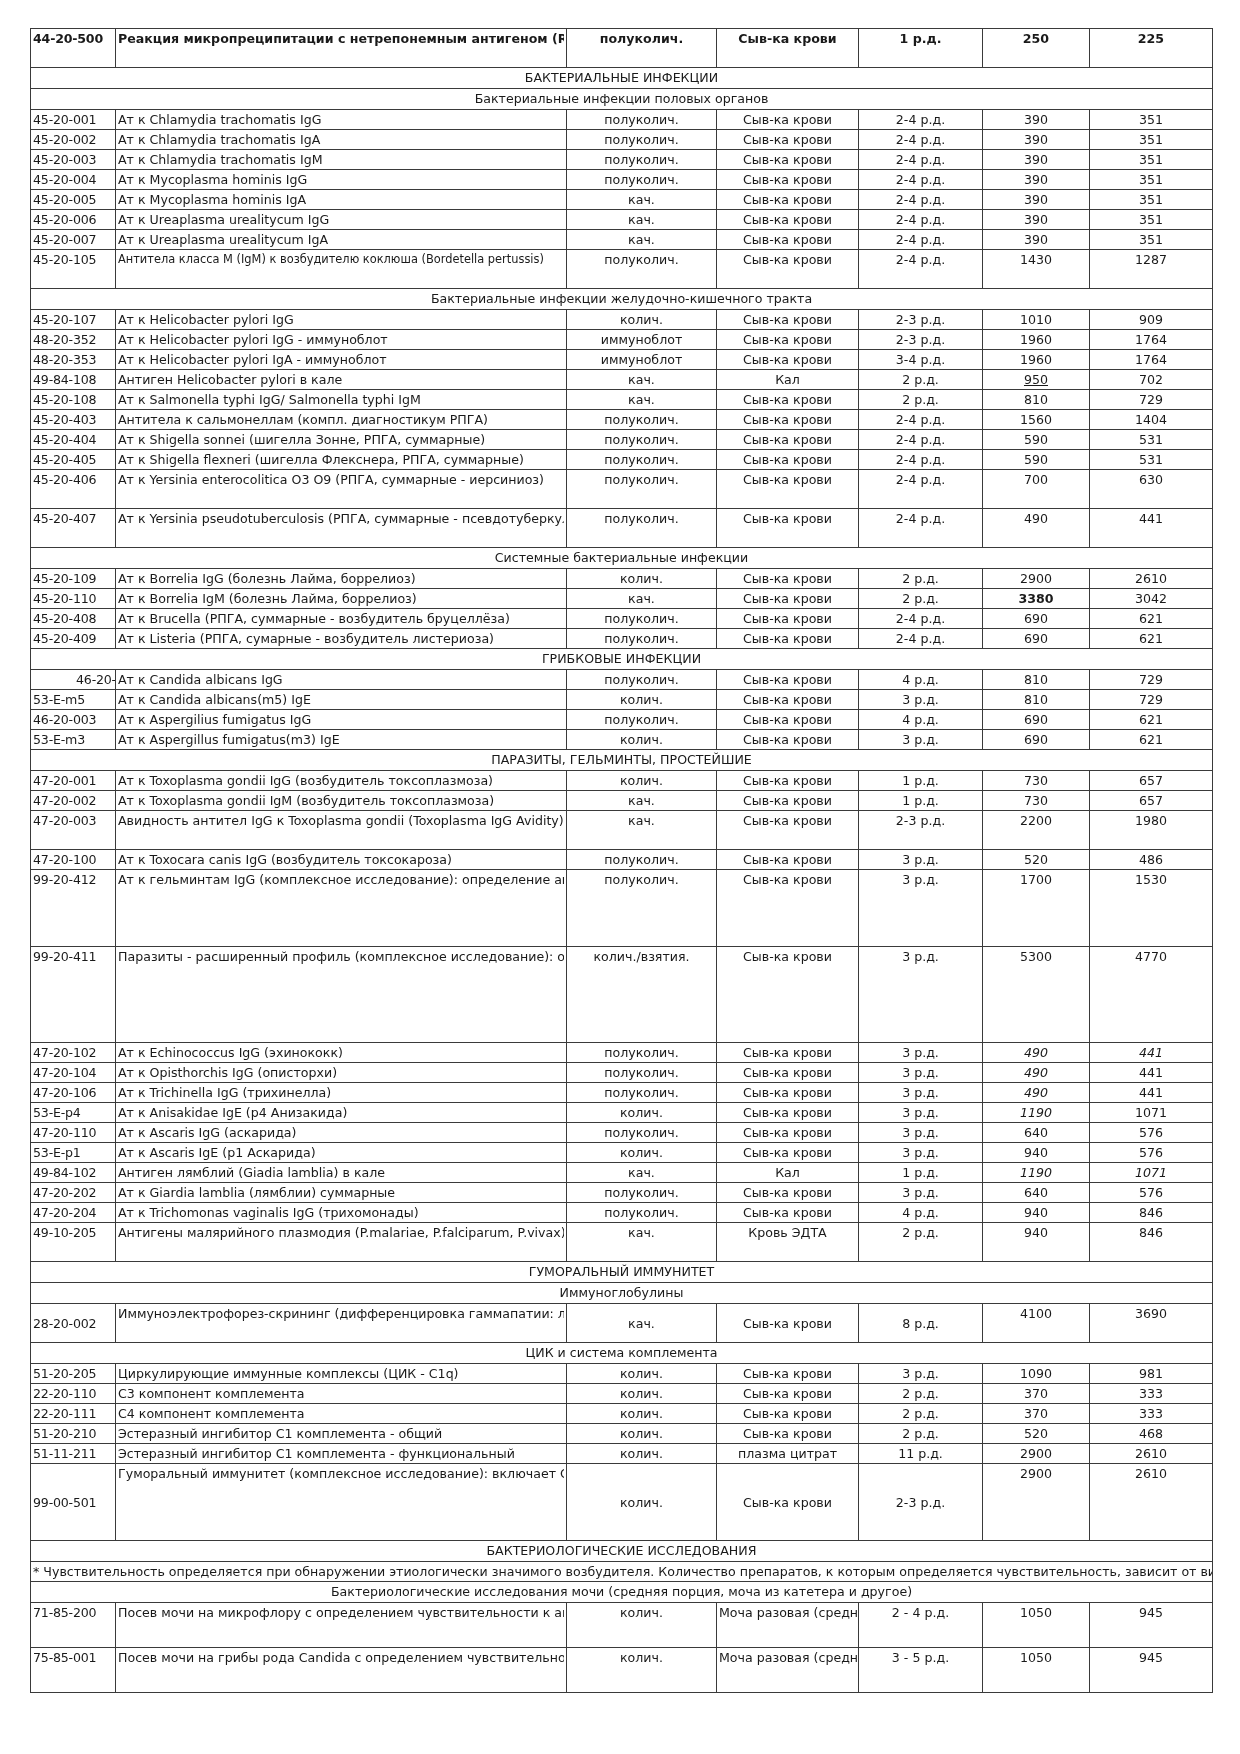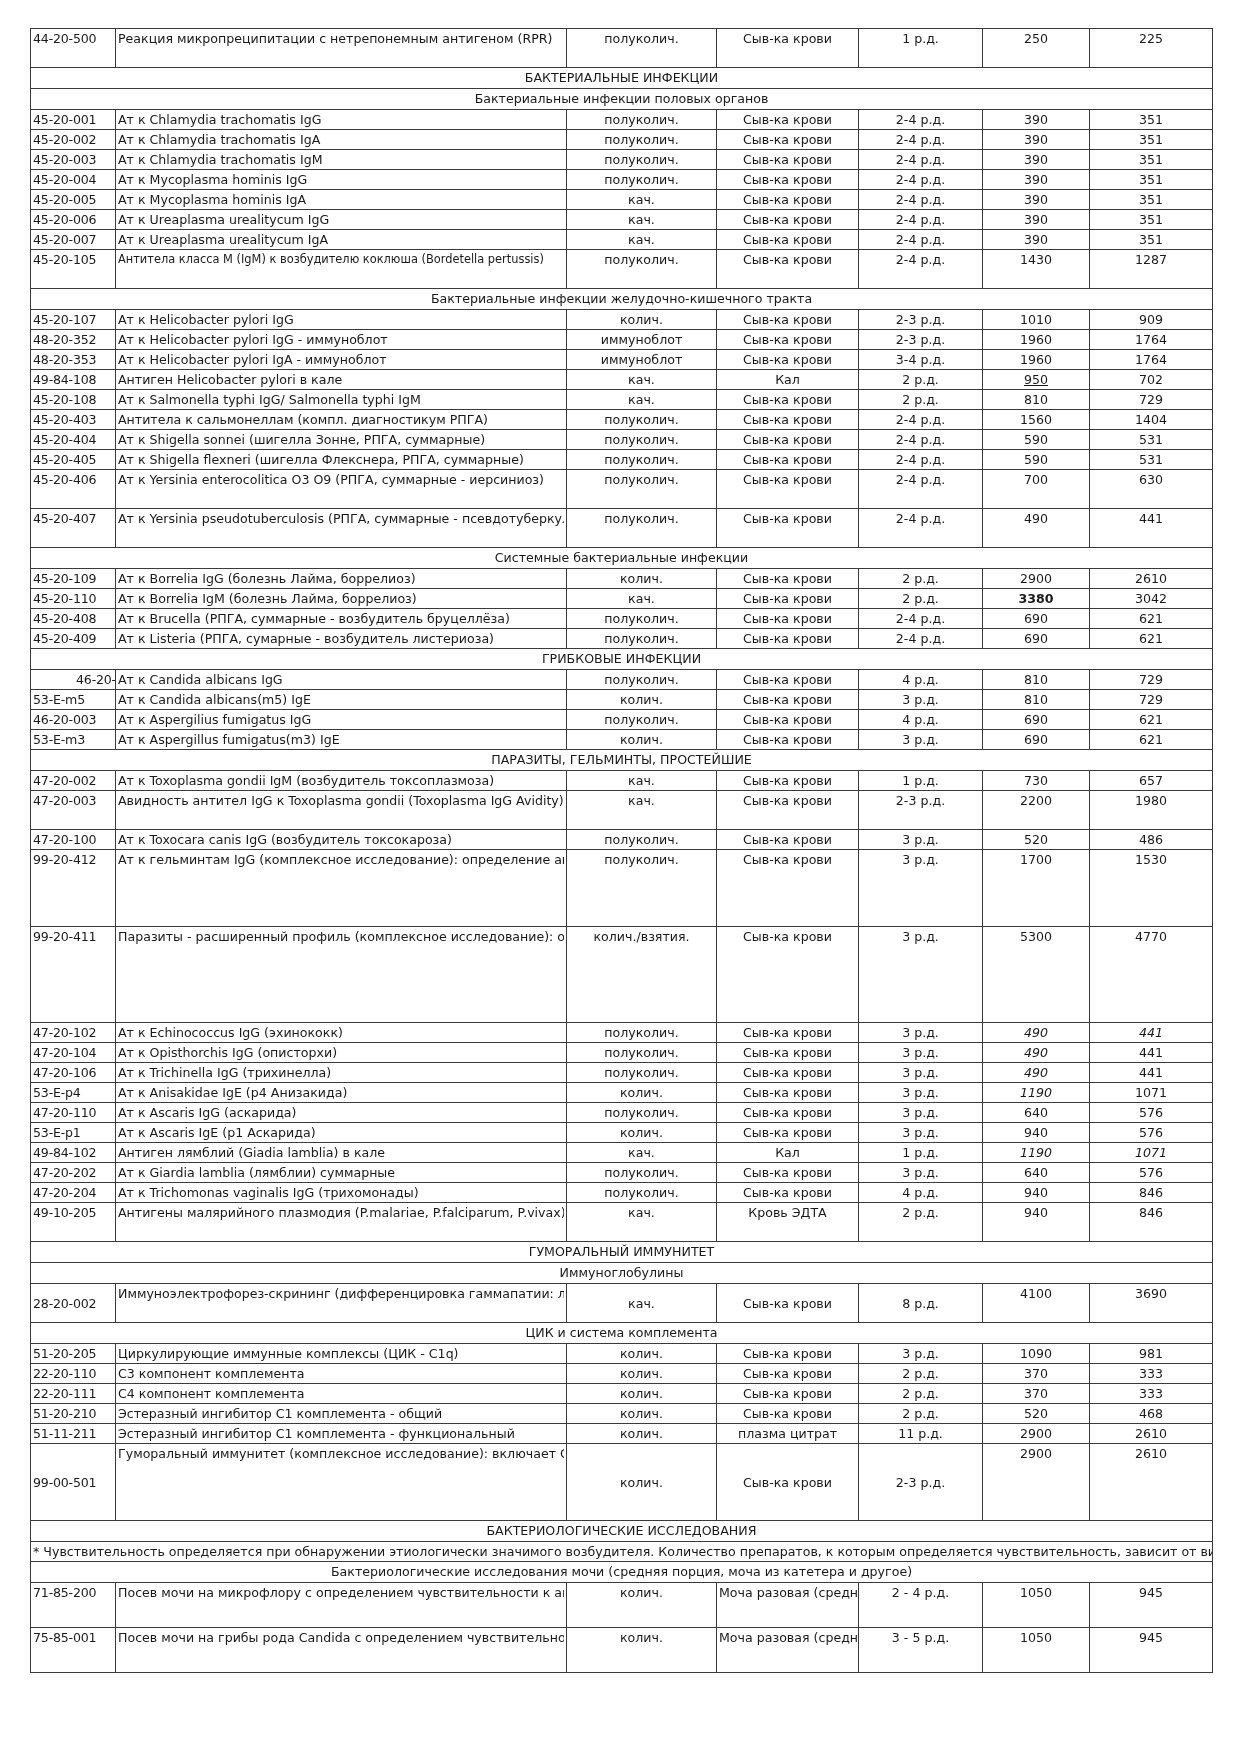--- a/index.html
+++ b/index.html
@@ -37,21 +37,21 @@
   <colgroup>
     <col class="c-code">
       <col class="c-name">
       <col class="c-meth">
       <col class="c-mat">
       <col class="c-term">
       <col class="c-p1">
       <col class="c-p2">
   </colgroup>
   <tbody id="tbody">
-      <tr style="height: 38px;">
+      <tr style="height: 38px; font-weight: bold;">
         <td class="code" style="height: 38px;">44-20-500</td>
         <td class="name" style="height: 38px;">
           <span class="clip2">Реакция микропреципитации с нетрепонемным антигеном (RPR)</span>
         </td>
         <td class="ctr" style="height: 38px;">полуколич.</td>
         <td class="ctr mat" style="height: 38px;">Сыв-ка крови</td>
         <td class="ctr" style="height: 38px;">1 р.д.</td>
         <td class="pr" style="height: 38px;">250</td>
         <td class="pr" style="height: 38px;">225</td>
       </tr>
@@ -307,20 +307,29 @@
         <td class="ctr" style="height: 19px;">колич.</td>
         <td class="ctr mat" style="height: 19px;">Сыв-ка крови</td>
         <td class="ctr" style="height: 19px;">3 р.д.</td>
         <td class="pr" style="height: 19px;">690</td>
         <td class="pr" style="height: 19px;">621</td>
       </tr>
       <tr>
         <td colspan="7" class="sec only">ПАРАЗИТЫ, ГЕЛЬМИНТЫ, ПРОСТЕЙШИЕ</td>
       </tr>
       <tr style="height: 19px;">
+        <td class="code" style="height: 19px;">47-20-001</td>
+        <td class="name" style="height: 19px;">Ат к Toxoplasma gondii IgG (возбудитель токсоплазмоза)</td>
+        <td class="ctr" style="height: 19px;">колич.</td>
+        <td class="ctr mat" style="height: 19px;">Сыв-ка крови</td>
+        <td class="ctr" style="height: 19px;">1 р.д.</td>
+        <td class="pr" style="height: 19px;">730</td>
+        <td class="pr" style="height: 19px;">657</td>
+      </tr>
+      <tr style="height: 19px;">
         <td class="code" style="height: 19px;">47-20-002</td>
         <td class="name" style="height: 19px;">Ат к Toxoplasma gondii IgM  (возбудитель токсоплазмоза)</td>
         <td class="ctr" style="height: 19px;">кач.</td>
         <td class="ctr mat" style="height: 19px;">Сыв-ка крови</td>
         <td class="ctr" style="height: 19px;">1 р.д.</td>
         <td class="pr" style="height: 19px;">730</td>
         <td class="pr" style="height: 19px;">657</td>
       </tr>
       <tr style="height: 38px;">
         <td class="code" style="height: 38px;">47-20-003</td>

